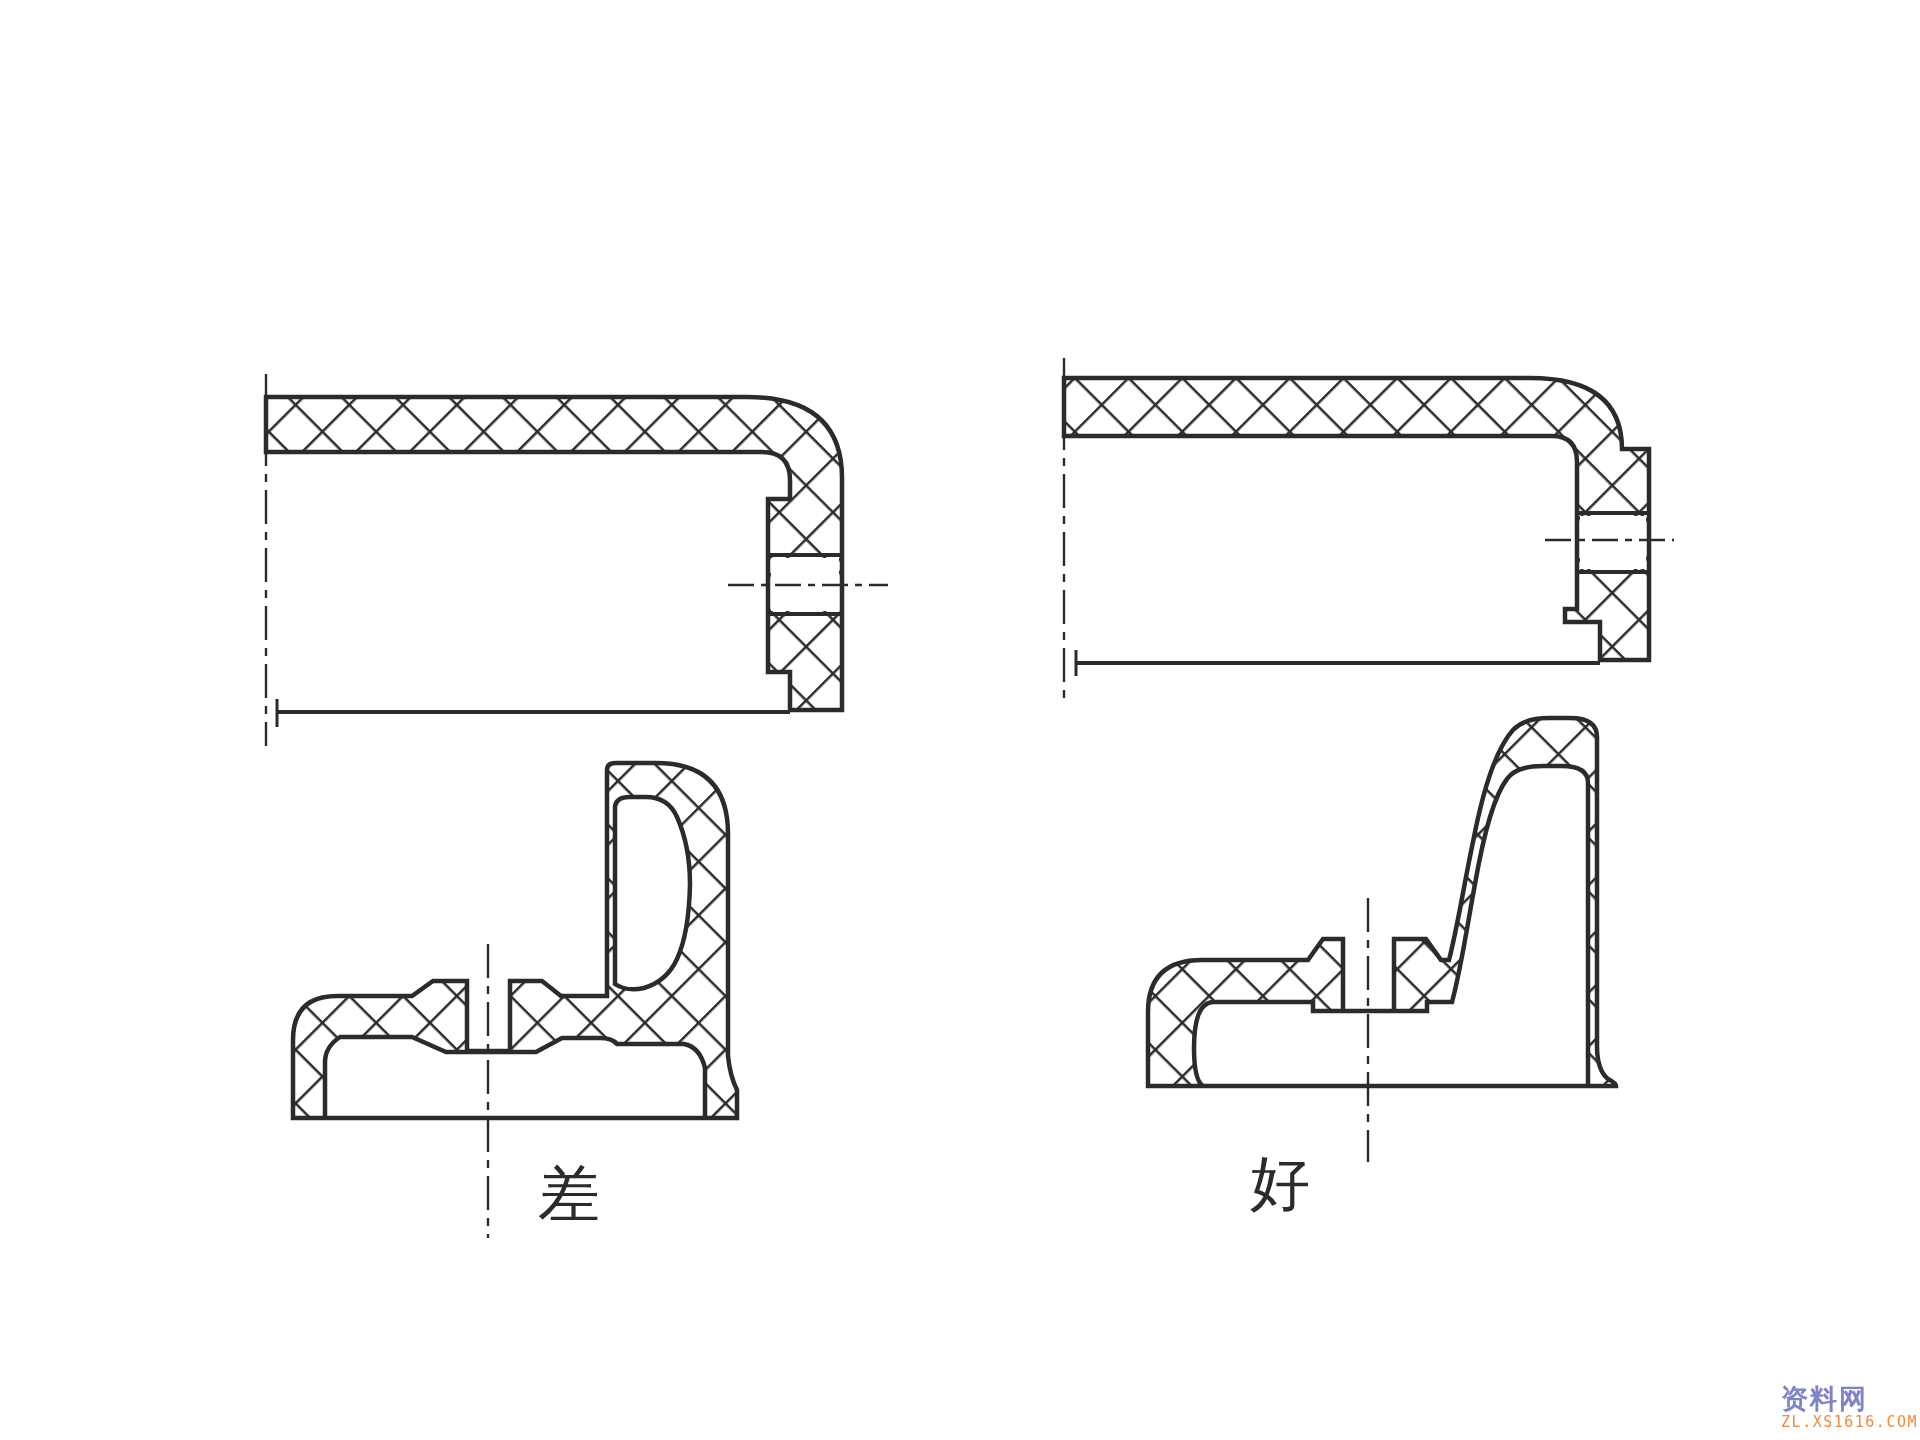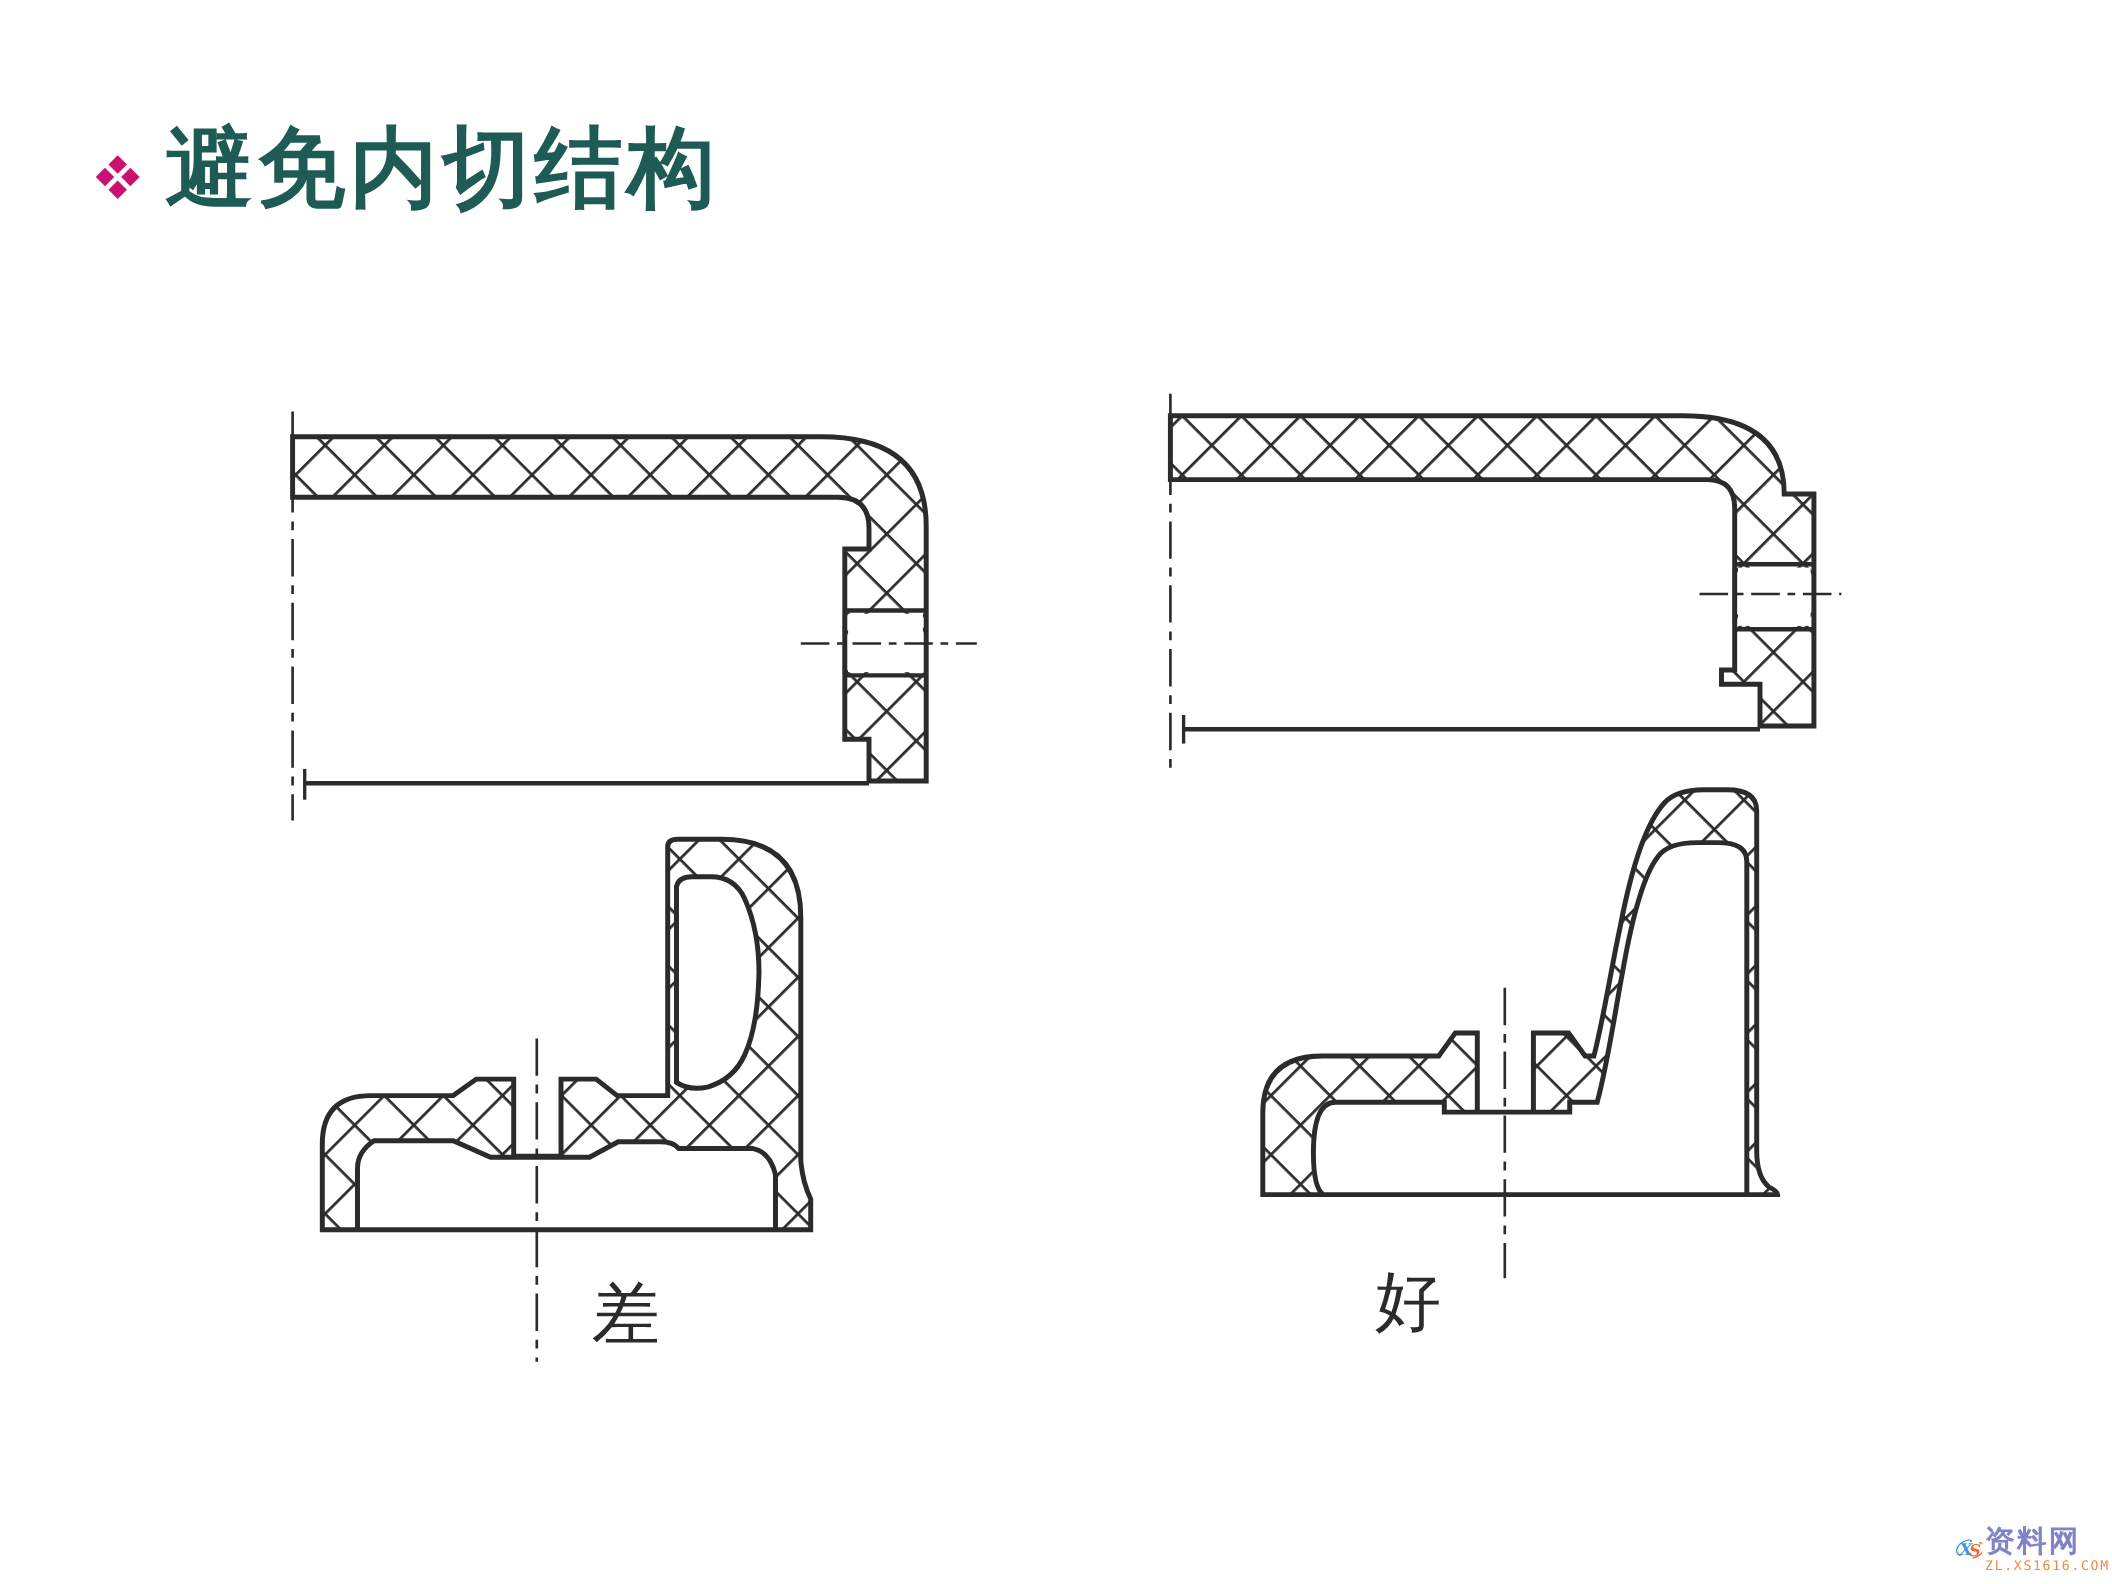--- a/index.html
+++ b/index.html
@@ -30,41 +30,30 @@
     position:absolute;left:1778px;top:1378px;width:140px;height:60px;
     display:flex;align-items:center;gap:3px;
   }
   .wm-text{display:flex;flex-direction:column;line-height:1;}
   .wm-name{
     font-size:27px;font-weight:700;letter-spacing:2px;
     color:var(--wm_name,#8083c6);
     font-family:Liberation Serif, serif;
   }
   .wm-url{
-    margin-top:2px;font-size:12px;letter-spacing:1.5px;
+    margin-top:2px;font-size:15px;letter-spacing:1.5px;
     color:var(--wm_url,#ef8a3e);
     font-family:"DejaVu Sans Mono","Liberation Mono",monospace;
   }
 </style>
 </head>
 <body>
 
 <div class="slide">
 
-  <div class="title-row">
-    <svg class="bullet" viewBox="0 0 40 40" aria-hidden="true">
-      <g fill="var(--bullet,#c9116f)">
-        <polygon points="20,1 28,9 20,17 12,9"></polygon>
-        <polygon points="9,12 17,20 9,28 1,20"></polygon>
-        <polygon points="31,12 39,20 31,28 23,20"></polygon>
-        <polygon points="20,23 28,31 20,39 12,31"></polygon>
-      </g>
-    </svg>
-    <div class="page-title">避免内切结构</div>
-  </div>
 
   <svg class="drawings" viewBox="0 0 1920 1440">
     <defs>
       <pattern id="crosshatch" width="38" height="38" patternUnits="userSpaceOnUse" patternTransform="rotate(45)">
         <path d="M0 1 H38 M1 0 V38" stroke="var(--ink,#2b2b2b)" stroke-width="3" fill="none"></path>
       </pattern>
     </defs>
 
     <g stroke="var(--ink,#2b2b2b)" fill="none">
 

